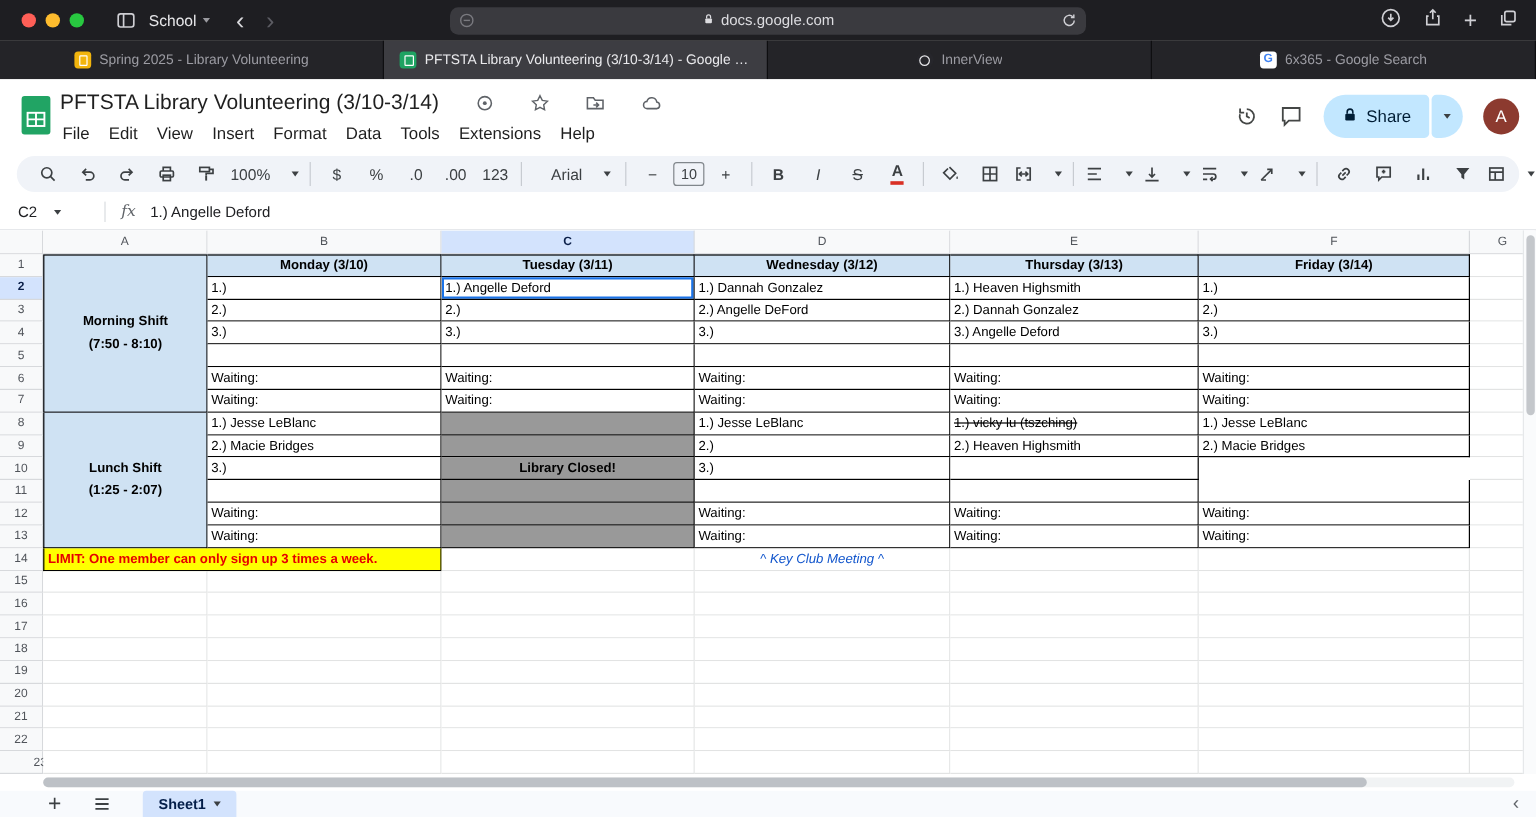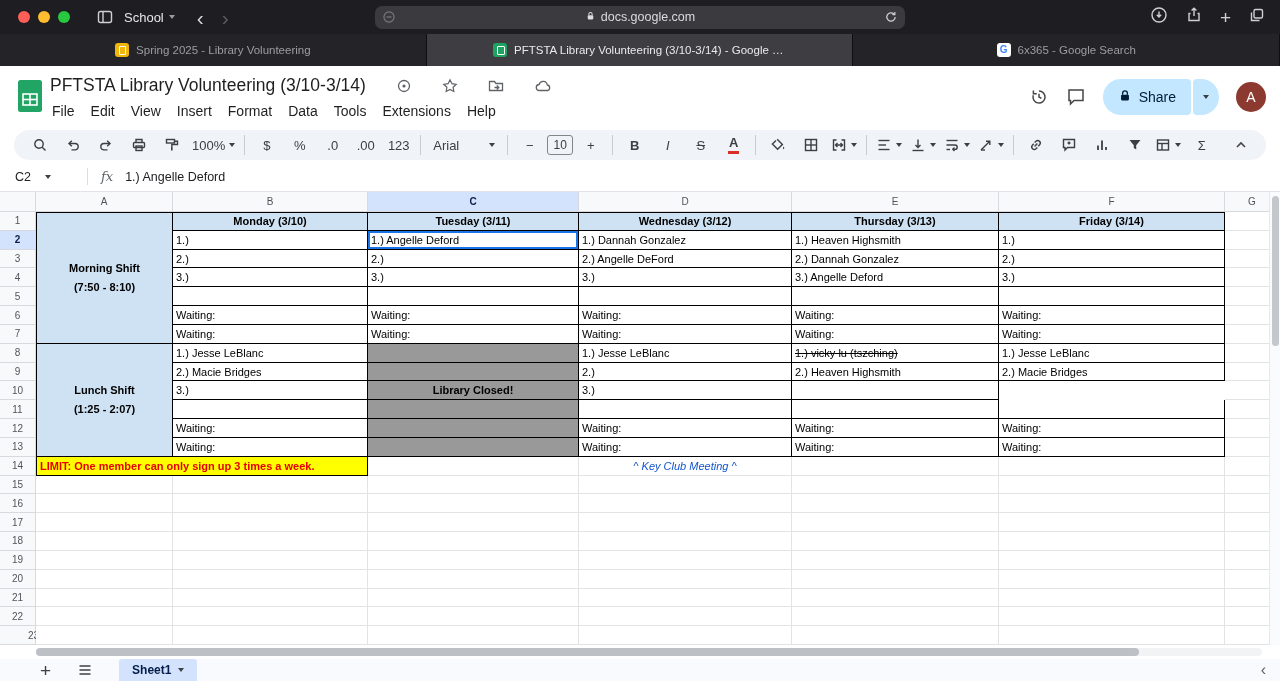--- a/index.html
+++ b/index.html
@@ -49,23 +49,23 @@
   .share-btn{display:flex;align-items:center;gap:7px;background:#c2e7ff;color:#001d35;font-size:14px;font-weight:500;
              height:36px;padding:0 15px;border-radius:18px 4px 4px 18px;}
   .share-caret{background:#c2e7ff;height:36px;width:26px;display:flex;align-items:center;justify-content:center;border-radius:4px 18px 18px 4px;}
   .avatar{width:30px;height:30px;border-radius:50%;background:#8c3a2f;color:#fff;display:flex;align-items:center;justify-content:center;font-size:14px;}
   .caret{width:0;height:0;border-left:3.5px solid transparent;border-right:3.5px solid transparent;border-top:4px solid #5f6368;display:inline-block;}
   .caret.light{border-top-color:#9a9aa0;}
   .caret.dark{border-top-color:#3c4043;}
   
   .toolbar-row{position:absolute;top:128px;left:0;right:0;height:34px;background:#fff;}
   .toolbar-pill{margin:2px 14px 0;height:30px;background:#f0f3f8;border-radius:15px;display:flex;align-items:center;padding:0 10px;gap:2px;}
-  .titem{height:26px;min-width:25px;border-radius:4px;display:flex;align-items:center;justify-content:center;gap:4px;
+  .titem{height:26px;min-width:25px;border-radius:4px;display:flex;align-items:center;justify-content:center;gap:18px;
          color:#3c4043;font-size:13px;padding:0 3px;flex:none;}
-  .titem.wide{min-width:62px;justify-content:space-between;padding:0 6px;}
+  .titem.wide{min-width:62px;justify-content:flex-end;padding:0 6px;}
   .titem.boxed{border:1px solid #80868b;border-radius:3px;min-width:24px;height:18px;font-size:12px;padding:0;}
   .titem.right{margin-left:auto;}
   .tsep{width:1px;height:20px;background:#c7cbd1;margin:0 4px;flex:none;}
   .tlabel.b{font-weight:700;}
   .tlabel.i{font-style:italic;}
   .tlabel.s{text-decoration:line-through;}
   .colwrap{display:flex;flex-direction:column;align-items:center;line-height:1.1;}
   .cbar{width:11px;height:3px;margin-top:1px;}
   .ticonwrap{display:flex;}
   
@@ -172,20 +172,24 @@
 </div>
 
 <div class="tab-strip">
     <div class="btab">
       <span class="fav fav-doc-yellow"></span>
       <span class="btab-title">Spring 2025 - Library Volunteering</span>
     </div>
     <div class="btab active">
       <span class="fav fav-sheets-green"></span>
       <span class="btab-title">PFTSTA Library Volunteering (3/10-3/14) - Google She...</span>
+    </div>
+    <div class="btab">
+      <span class="fav fav-innerview"></span>
+      <span class="btab-title">InnerView</span>
     </div>
     <div class="btab">
       <span class="fav fav-google-g">G</span>
       <span class="btab-title">6x365 - Google Search</span>
     </div>
   </div>
 
 <div class="gs-header">
   <span class="gs-logo">
     <svg width="26" height="34" viewBox="0 0 26 34">

